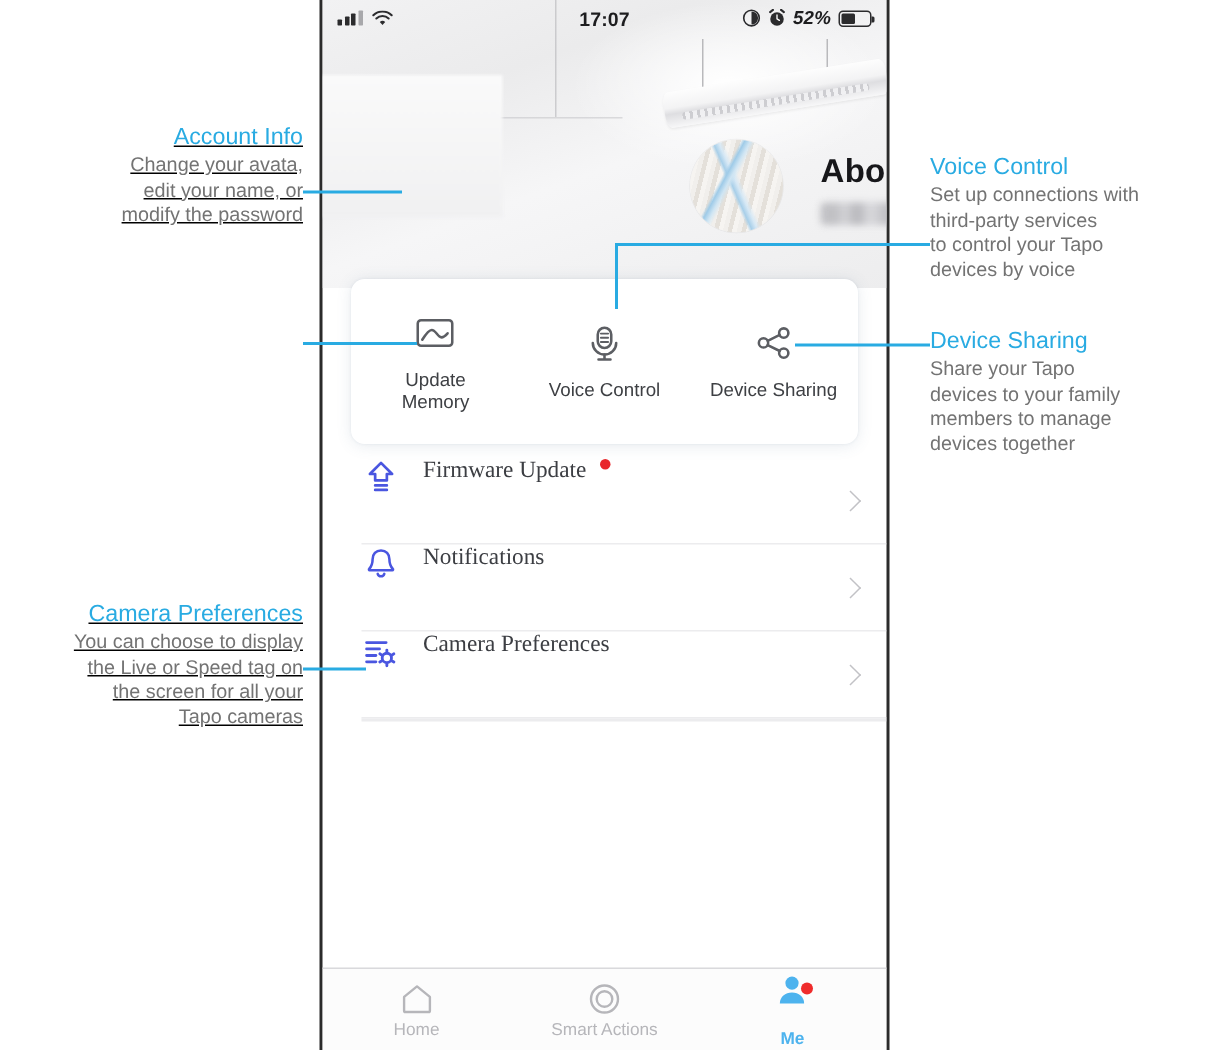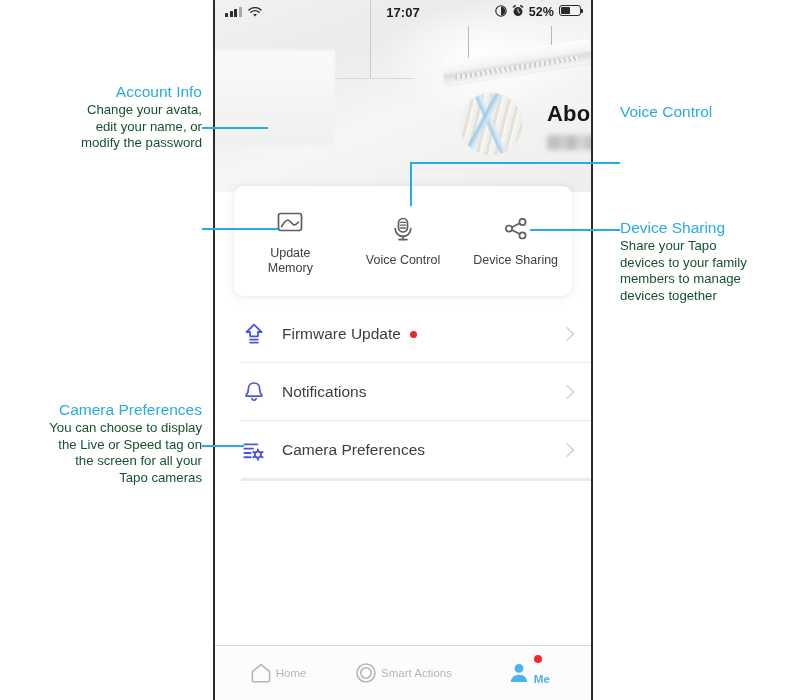--- a/index.html
+++ b/index.html
@@ -58,21 +58,21 @@
 
   
   .statusbar{
     position:absolute;left:0;top:0;width:376px;height:24px;
     display:flex;align-items:center;
     font-size:12.5px;color:#1d1d1f;font-weight:600;
     letter-spacing:.1px;
   }
   .sb-left{position:absolute;left:10px;display:flex;align-items:center;gap:6px;}
   .sb-center{position:absolute;left:0;width:376px;text-align:center;font-size:13px;font-weight:700;}
-  .sb-right{position:absolute;right:10px;display:flex;align-items:flex-start;gap:5px;}
+  .sb-right{position:absolute;right:10px;display:flex;align-items:center;gap:5px;font-style:italic;}
   .bars{display:flex;align-items:flex-end;gap:1.5px;height:10px;}
   .bars i{display:block;width:3px;background:#2b2b2d;border-radius:.5px;}
   .bars i:nth-child(1){height:4px}
   .bars i:nth-child(2){height:6px}
   .bars i:nth-child(3){height:8px}
   .bars i:nth-child(4){height:10px;background:#a8a8ab}
   .battery{
     width:22px;height:11px;border:1.3px solid #2b2b2d;border-radius:3px;
     position:relative;box-sizing:border-box;padding:1px;
   }
@@ -111,52 +111,52 @@
     box-shadow:0 1px 10px rgba(80,110,140,.13),0 0 2px rgba(80,110,140,.10);
     display:flex;
   }
   .qitem{flex:1;display:flex;flex-direction:column;align-items:center;justify-content:center;gap:9px;}
   .qitem .lbl{font-size:12.5px;color:#3e4044;text-align:center;line-height:15px;}
   .qicon{width:30px;height:30px;display:block;}
 
   
   .list{position:absolute;left:0;top:305px;width:376px;}
   .row{
-    position:relative;height:57px;display:flex;align-items:center;padding-left:26px;box-sizing:border-box;
+    position:relative;height:57px;display:flex;align-items:flex-start;padding-left:26px;box-sizing:border-box;font-family:Liberation Serif, serif;
   }
   .row .ric{width:26px;height:26px;flex:0 0 26px;display:flex;align-items:center;justify-content:center;}
   .row .rlabel{font-size:15.5px;color:#3c3e43;margin-left:15px;}
   .row .dot{
     width:7px;height:7px;border-radius:50%;background:#e8262b;margin-left:9px;margin-top:1px;
   }
   .row .chev{
     position:absolute;right:19px;top:50%;width:9px;height:9px;margin-top:-5px;
     border-right:1.6px solid #c2c2c6;border-top:1.6px solid #c2c2c6;transform:rotate(45deg);
   }
   .sep{height:1px;background:#ececee;margin-left:26px;margin-right:0px;}
 
   
   .tabbar{
     position:absolute;left:0;bottom:0;width:376px;height:54px;
     border-top:1px solid #d9d9dc;background:#fcfcfc;display:flex;
   }
-  .tab{flex:1;display:flex;flex-direction:row;align-items:center;justify-content:center;gap:3px;position:relative;}
+  .tab{flex:1;display:flex;flex-direction:column;align-items:center;justify-content:center;gap:3px;position:relative;}
   .tab .tl{font-size:11.5px;color:#b6b6ba;}
   .tab.active .tl{color:#4db3ee;font-weight:600;margin-top:12px;}
   .tabicon{width:24px;height:24px;}
   .mebadge{position:absolute;width:8px;height:8px;border-radius:50%;background:#ef2b2b;top:9px;margin-left:19px;}
 
   
   .ann{position:absolute;}
   .ann .t{
     font-size:15.5px;color:#29abe2;line-height:19px;margin-bottom:1px;
   }
-  .ann .d{font-size:13.2px;color:#14532d;line-height:16.6px;}
+  .ann .d{font-size:13.2px;color:#737373;line-height:16.6px;}
   .ann.right{text-align:left;}
-  .ann.left{text-align:right;}
+  .ann.left{text-align:right;text-decoration:underline;}
   .lnv{position:absolute;background:#29abe2;width:1.6px;}
   .lnh{position:absolute;background:#29abe2;height:1.6px;}
 </style>
 </head>
 <body>
 
 <div id="stage">
 
   <div class="phone">
 
@@ -318,20 +318,21 @@
   <div class="lnh" style="left:202px;top:228px;width:76px;"></div>
 
   <div class="ann left" style="left:6px;top:400px;width:196px;">
     <div class="t">Camera Preferences</div>
     <div class="d">You can choose to display<br>the Live or Speed tag on<br>the screen for all your<br>Tapo cameras</div>
   </div>
   <div class="lnh" style="left:202px;top:445px;width:42px;"></div>
 
   <div class="ann right" style="left:620px;top:102px;width:180px;">
     <div class="t">Voice Control</div>
+    <div class="d">Set up connections with<br>third-party services<br>to control your Tapo<br>devices by voice</div>
   </div>
   <div class="lnh" style="left:410px;top:162px;width:210px;"></div>
   <div class="lnv" style="left:410px;top:162px;height:44px;"></div>
 
   <div class="ann right" style="left:620px;top:218px;width:180px;">
     <div class="t">Device Sharing</div>
     <div class="d">Share your Tapo<br>devices to your family<br>members to manage<br>devices together</div>
   </div>
   <div class="lnh" style="left:530px;top:229px;width:90px;"></div>
 

